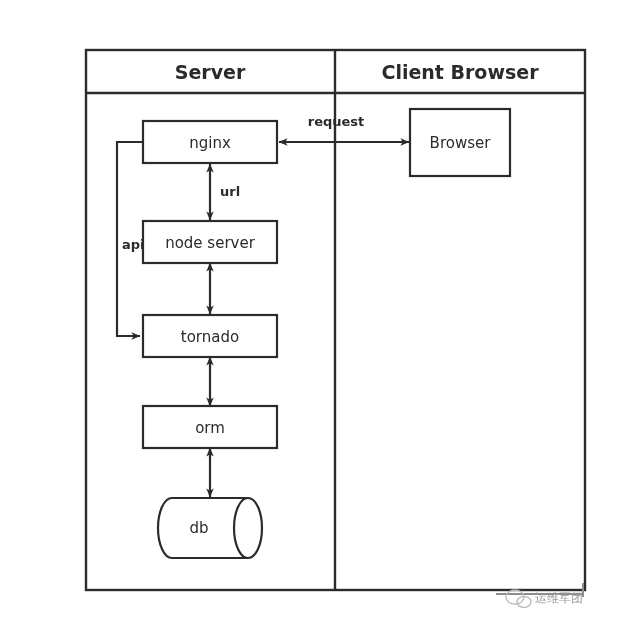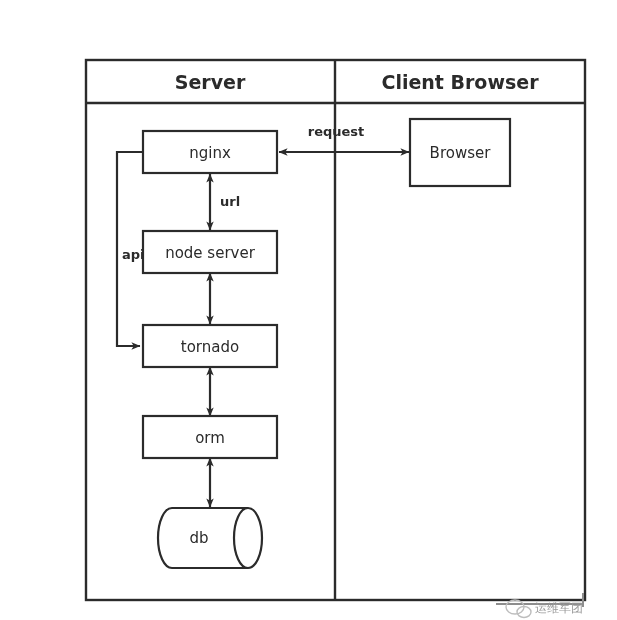--- a/index.html
+++ b/index.html
@@ -10,21 +10,21 @@
   body {
     width: 617px;
     height: 620px;
     position: relative;
     overflow: hidden;
     font-family: "DejaVu Sans", "Liberation Sans", sans-serif;
   }
   #diagram-root {
     position: absolute;
     left: 0;
-    top: 15px;
+    top: 5px;
     width: 617px;
     height: 492px;
   }
   svg.diagram-canvas {
     position: absolute;
     left: 0;
     top: 0;
     width: 617px;
     height: 620px;
     display: block;

